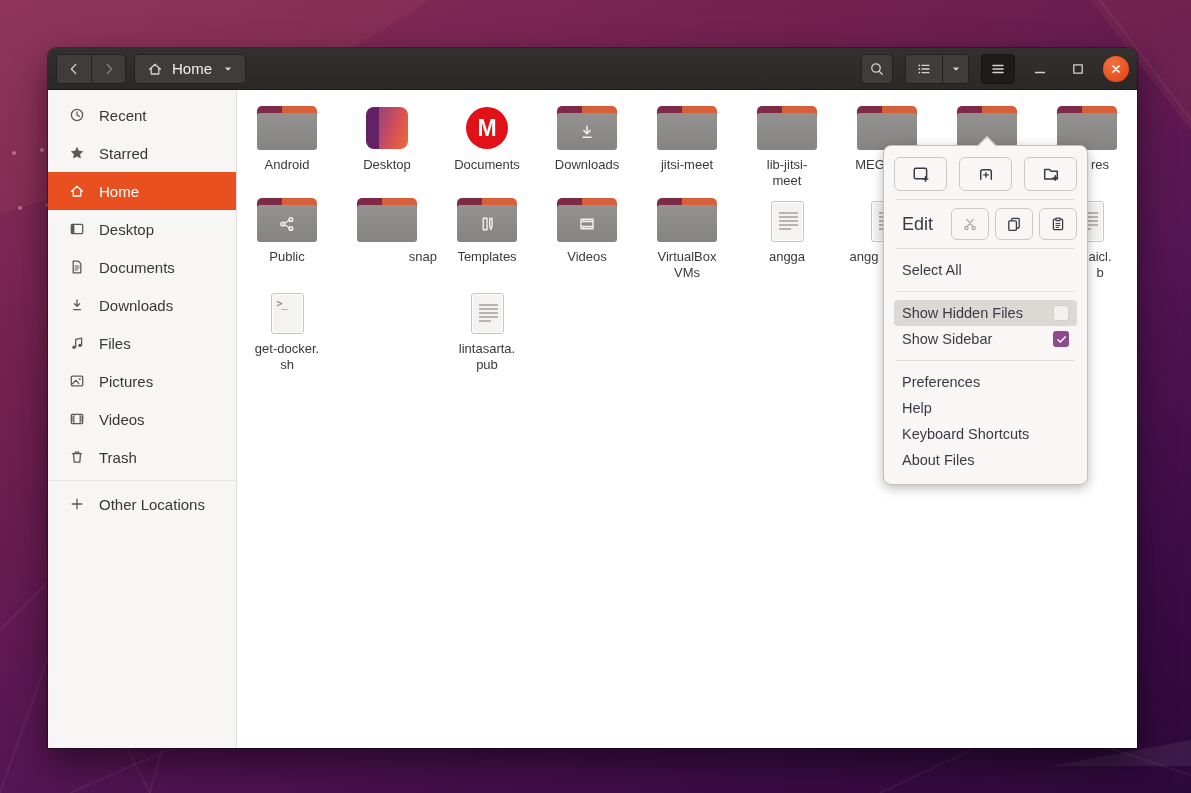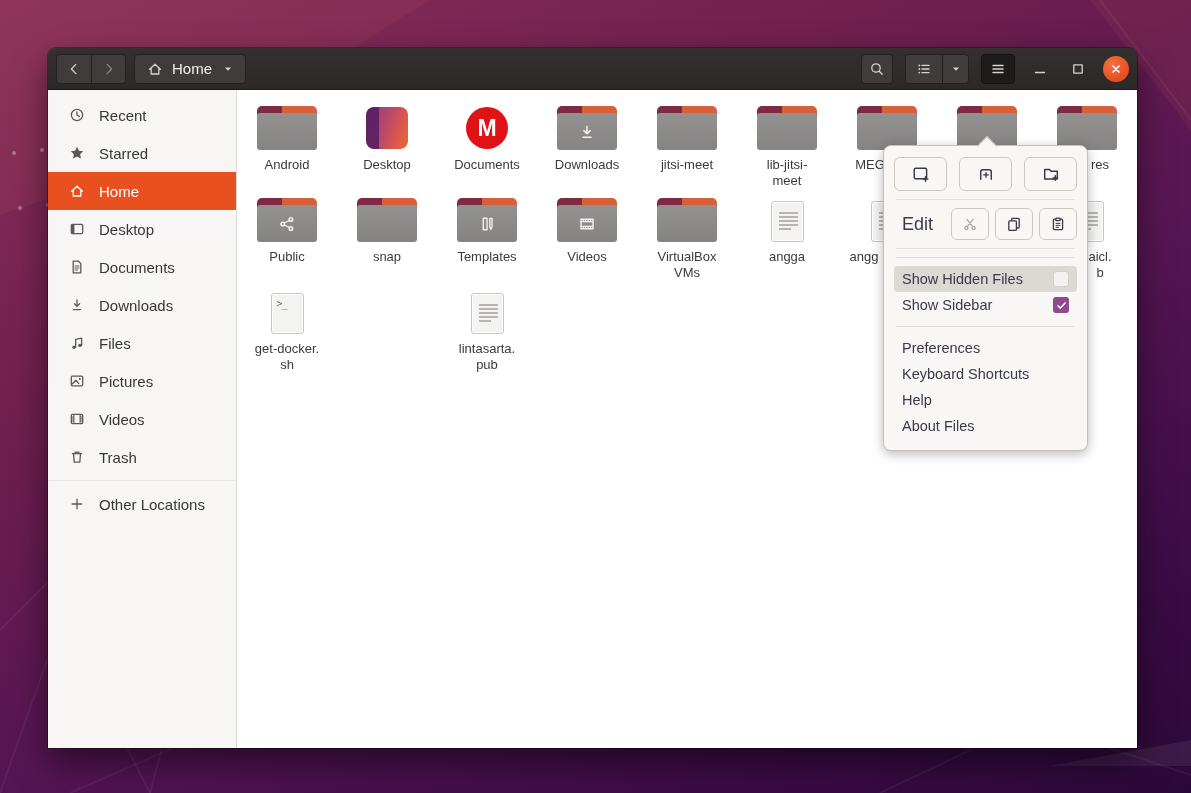--- a/index.html
+++ b/index.html
@@ -418,21 +418,21 @@
                       <circle cx="11.1" cy="4.4" r="1.4"></circle>
                       <circle cx="11.1" cy="11.6" r="1.4"></circle>
                       <path d="m6 7.2 3.8-2M6 8.8l3.8 2" stroke-width="1.1"></path>
                     </svg>
                   </span>
                 </div>
               </div>
             </div>
             <div class="fi-label">Public</div>
           </div>
-          <div class="file-item" style="grid-area: 2 / 2;">
+          <div class="file-item" style="grid-area: 2 / 2; align-items: flex-end;">
             <div class="fi-iconbox">
               <div class="icon-folder">
                 <div class="flap"></div>
                 <div class="fbody"></div>
               </div>
             </div>
             <div class="fi-label">snap</div>
           </div>
           <div class="file-item" style="grid-area: 2 / 3;">
             <div class="fi-iconbox">
@@ -583,41 +583,44 @@
                 <svg class="ic" width="16" height="16" viewBox="0 0 16 16" fill="none" stroke="currentColor" stroke-width="1.3" stroke-linecap="round" stroke-linejoin="round">
                   <rect x="3.4" y="3.2" width="9.2" height="10.4" rx="1"></rect>
                   <rect x="5.9" y="2.1" width="4.2" height="2.6" rx=".8" fill="#f8f7f5"></rect>
                   <path d="M6 7.4h4M6 9.4h4M6 11.4h2.6" stroke-width="1"></path>
                 </svg>
               </span>
             </button>
           </span>
         </div>
         <div class="pop-sep"></div>
+        <div class="menu-item">
+          <span class="mi-label">Select All</span>
+        </div>
         <div class="pop-sep"></div>
         <div class="menu-item highlighted">
           <span class="mi-label">Show Hidden Files</span>
           <span class="checkbox unchecked"></span>
         </div>
         <div class="menu-item">
           <span class="mi-label">Show Sidebar</span>
           <span class="checkbox checked">
             <svg class="ic" width="13" height="13" viewBox="0 0 16 16" fill="none" stroke="currentColor" stroke-width="1.3" stroke-linecap="round" stroke-linejoin="round">
               <path d="M3.6 8.4 6.6 11.2 12.4 4.8" stroke="#fff" stroke-width="1.8"></path>
             </svg>
           </span>
         </div>
         <div class="pop-sep"></div>
         <div class="menu-item">
           <span class="mi-label">Preferences</span>
         </div>
         <div class="menu-item">
+          <span class="mi-label">Help</span>
+        </div>
+        <div class="menu-item">
           <span class="mi-label">Keyboard Shortcuts</span>
-        </div>
-        <div class="menu-item">
-          <span class="mi-label">Help</span>
         </div>
         <div class="menu-item">
           <span class="mi-label">About Files</span>
         </div>
       </div>
   </div>
 </div>
 
 </body></html>

